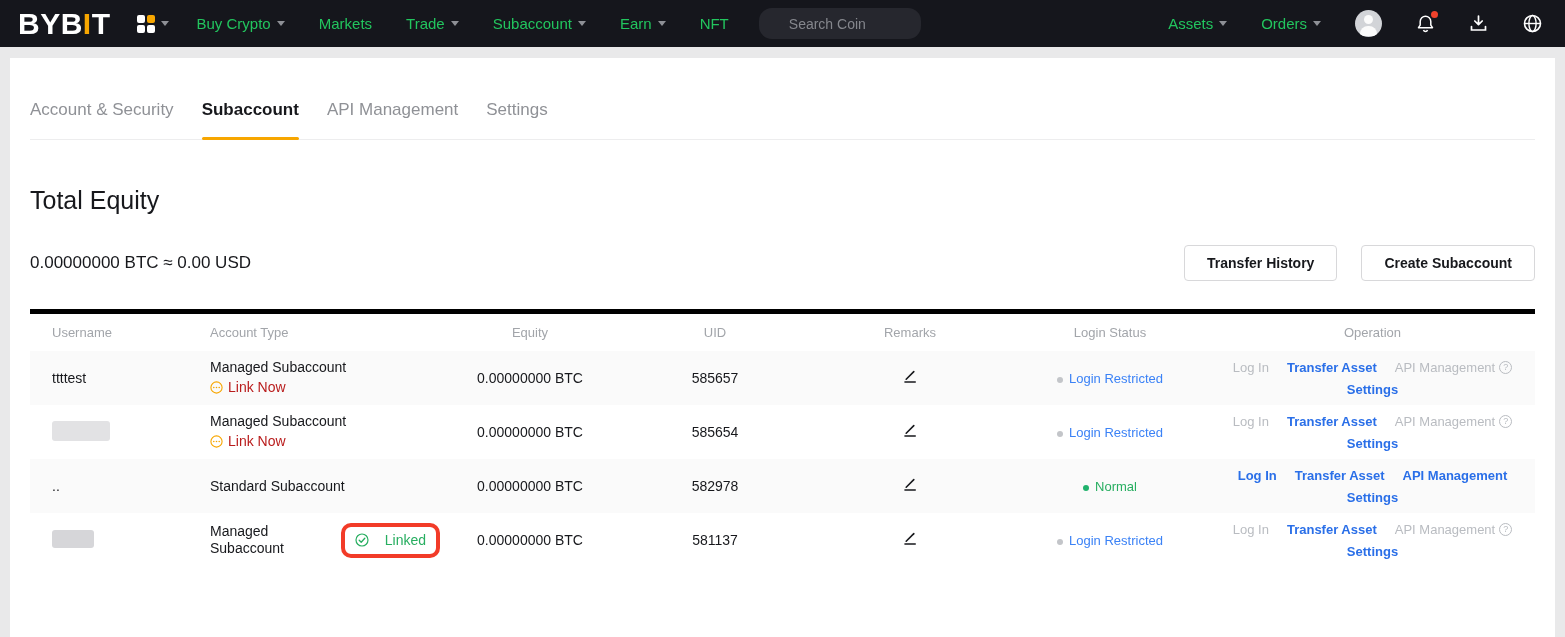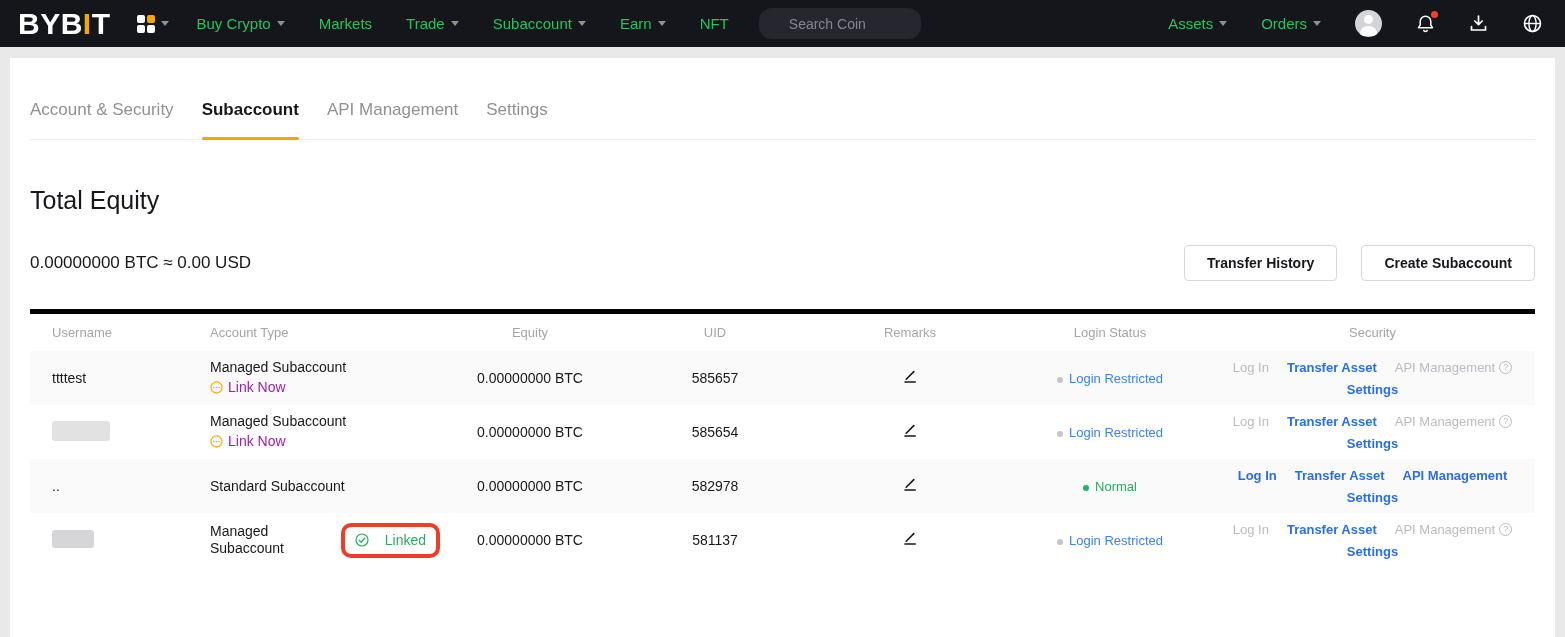--- a/index.html
+++ b/index.html
@@ -53,21 +53,21 @@
   .thead { height:37px; }
   .thead .th { font-size:13px; color:#a2a5aa; }
   .th.c, .td.c { text-align:center; justify-self:stretch; }
   .th:first-child { padding-left:22px; }
   .trow { min-height:54px; font-size:14px; color:#17181c; }
   .trow.odd { background:#fafafa; }
   .td.username { padding-left:22px; }
   .redacted { display:inline-block; height:20px; border-radius:3px; background:#e2e2e4; }
   .redacted.dark { height:18px; background:#d6d6d9; }
   .acct { line-height:17px; }
-  .linknow { display:inline-flex; align-items:center; gap:5px; color:#a21caf; margin-top:3px; cursor:pointer; font-size:14px; }
+  .linknow { display:inline-flex; align-items:center; gap:5px; color:#b91c1c; margin-top:3px; cursor:pointer; font-size:14px; }
   .badge-linked { display:inline-flex; align-items:center; gap:16px; color:#27ae60; font-size:14px; }
   .annotation { display:inline-flex; border:4px solid #f23b28; border-radius:10px; padding:5px 10px;
     margin-left:-4px; background:rgba(255,255,255,.0); }
   .acct-inline { display:flex; align-items:center; }
   .dot { display:inline-block; width:6px; height:6px; border-radius:50%; margin-right:6px; vertical-align:middle; }
   .status-restricted { color:#3b82f6; font-size:13px;text-align:right; }
   .status-restricted .dot { background:#c3c5c9; }
   .status-normal { color:#27ae60; font-size:13px; }
   .status-normal .dot { background:#20b26c; }
   .ops { display:flex; flex-direction:column; align-items:center; gap:7px; padding:8px 0; }
@@ -189,21 +189,21 @@
   </div>
 
   <div class="table">
     <div class="tgrid thead" id="thead">
         <div class="th ">Username</div>
         <div class="th ">Account Type</div>
         <div class="th c">Equity</div>
         <div class="th c">UID</div>
         <div class="th c">Remarks</div>
         <div class="th c">Login Status</div>
-        <div class="th c">Security</div>
+        <div class="th c">Operation</div>
       </div>
     <div id="tbody">
         <div class="tgrid trow odd">
       <div class="td username"><span>ttttest</span></div>
       <div class="td">
             <div class="acct">Managed Subaccount<br>
       <span class="linknow">
                 <svg width="13" height="13" viewBox="0 0 13 13">
   <circle cx="6.5" cy="6.5" r="5.6" fill="none" stroke="#f7a600" stroke-width="1.1"></circle>
   <circle cx="3.8" cy="6.5" r=".8" fill="#f7a600"></circle>

